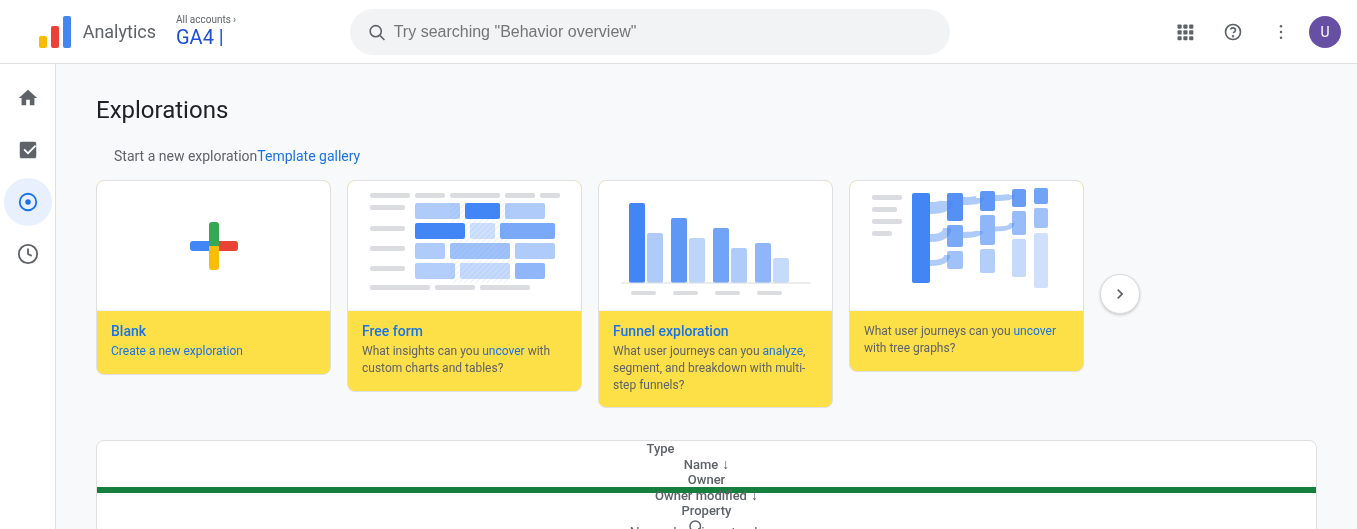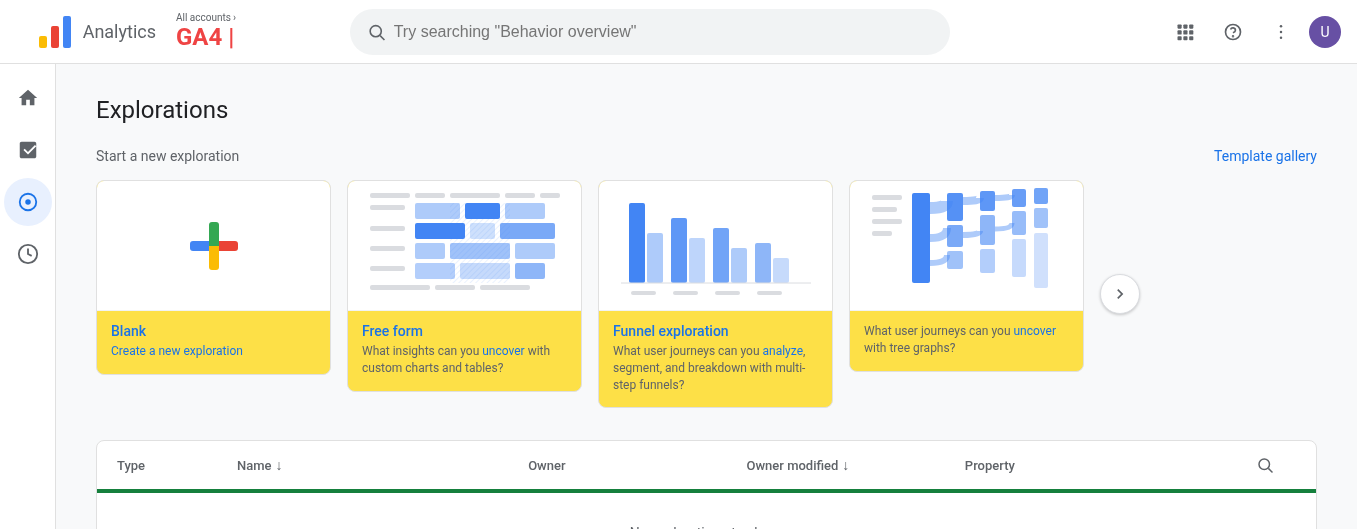--- a/index.html
+++ b/index.html
@@ -41,23 +41,23 @@
     }
     .all-accounts {
       font-size: 10px;
       color: #5f6368;
       display: flex;
       align-items: center;
       gap: 2px;
       cursor: pointer;
     }
     .ga4-label {
-      font-size: 24px;
-      color: #ef4444;
-      font-weight: 700;
+      font-size: 20px;
+      color: #1d4ed8;
+      font-weight: 400;
     }
     .search-bar {
       flex: 1;
       max-width: 600px;
       margin: 0 auto;
       background: #f1f3f4;
       border-radius: 24px;
       display: flex;
       align-items: center;
       padding: 0 16px;
@@ -149,22 +149,22 @@
     .page-title {
       font-size: 24px;
       font-weight: 400;
       color: #202124;
       margin-bottom: 24px;
     }
 
     .section-header {
       display: flex;
       align-items: center;
-      justify-content: space-between;
       margin-bottom: 16px;
+      margin-left: 18px;
     }
     .section-label {
       font-size: 14px;
       color: #5f6368;
     }
     .template-gallery-link {
       font-size: 14px;
       color: #1a73e8;
       text-decoration: none;
       cursor: pointer;
@@ -252,22 +252,23 @@
     .table-container {
       background: #fff;
       border-radius: 8px;
       border: 1px solid #e0e0e0;
       overflow: hidden;
     }
     .table-header {
       display: flex;
       align-items: center;
       padding: 0 20px;
-      border-bottom: 4px solid #15803d;
+      border-bottom: 6px solid #15803d;
       height: 52px;
+      flex-direction: column;
     }
     .table-col {
       display: flex;
       align-items: center;
       gap: 4px;
       color: #5f6368;
       font-size: 13px;
       font-weight: 500;
     }
     .col-type { width: 120px; }

